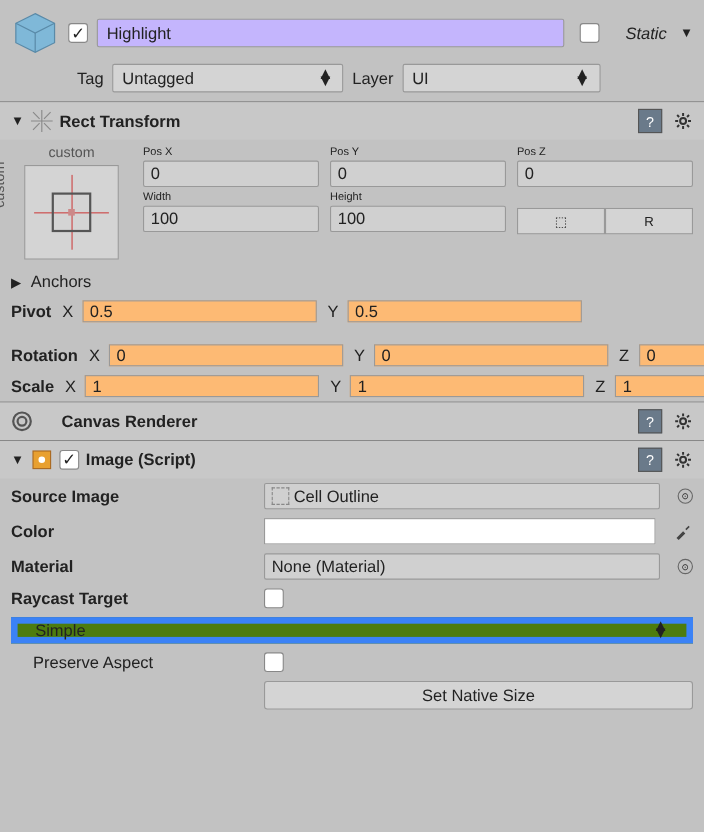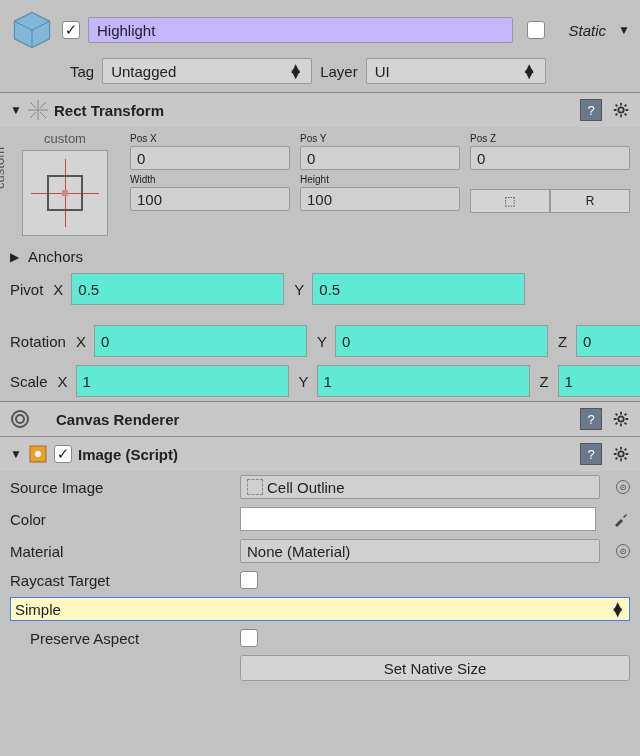--- a/index.html
+++ b/index.html
@@ -33,32 +33,32 @@
 .anchor-center { position: absolute; left: 39px; top: 39px; width: 6px; height: 6px; background: #c88; }
 .custom-vert { writing-mode: vertical-rl; transform: rotate(180deg); font-size: 13px; color: #555; position: absolute; left: -18px; top: 20px; }
 .rect-fields { flex: 1; padding-top: 4px; }
 .field-row { display: flex; gap: 10px; margin-bottom: 2px; }
 .field-col { flex: 1; }
 .field-label { font-size: 10px; padding: 2px 0; }
 .num-input { width: 100%; background: #d0d0d0; border: 1px solid #999; height: 24px; padding: 2px 6px; border-radius: 2px; }
 .btn-group { display: flex; margin-top: 2px; }
 .btn-group button { flex: 1; height: 24px; background: #d4d4d4; border: 1px solid #999; cursor: pointer; font-size: 12px; }
 .prop-row { display: flex; align-items: center; padding: 4px 10px; gap: 10px; }
-.prop-label { width: 220px; }
+.prop-label { width: 220px; font-weight: bold; }
 .prop-label-indent { width: 220px; padding-left: 20px; }
 .xyz-group { display: flex; gap: 10px; flex: 1; }
 .xyz-item { display: flex; align-items: center; gap: 4px; flex: 1; }
 .xyz-item span { width: 14px; }
-.xyz-item input { flex: 1; background: #5eead4; border: 1px solid #999; height: 32px; padding: 2px 6px; }
+.xyz-item input { flex: 1; background: #fdba74; border: 1px solid #999; height: 20px; padding: 2px 6px; }
 .anchors-row { display: flex; align-items: center; padding: 4px 10px; gap: 6px; }
 .obj-field { flex: 1; background: #d0d0d0; border: 1px solid #999; height: 24px; padding: 2px 6px; display: flex; align-items: center; gap: 4px; border-radius: 2px; }
 .obj-circle { width: 14px; height: 14px; border: 1px solid #666; border-radius: 50%; cursor: pointer; margin-left: 6px; display:inline-flex; align-items:center; justify-content:center; font-size:8px; }
 .color-field { flex: 1; height: 24px; background: #fff; border: 1px solid #999; cursor: pointer; }
 .eyedrop { width: 18px; height: 18px; margin-left: 6px; }
-.enum-dd { flex: 1; background: #fef9c3; border: 1px solid #3b82f6; height: 24px; padding: 2px 4px; display: flex; align-items: center; justify-content: space-between; cursor: pointer; }
+.enum-dd { flex: 1; background: #4d7c0f; border: 6px solid #3b82f6; height: 24px; padding: 2px 16px; display: flex; align-items: center; justify-content: space-between; cursor: pointer; }
 .wide-btn { flex: 1; height: 26px; background: #d4d4d4; border: 1px solid #999; cursor: pointer; border-radius: 3px; }
 .sprite-icon { width: 16px; height: 16px; border: 1px dashed #888; display:inline-block; position:relative; }
 </style>
 </head>
 <body>
 
 <div class="header">
   <svg class="cube-icon" viewBox="0 0 40 40">
     <polygon points="20,4 36,12 36,28 20,36 4,28 4,12" fill="#7fb8d8" stroke="#5a8aa8"></polygon>
     <polyline points="4,12 20,20 36,12" fill="none" stroke="#5a8aa8"></polyline>

